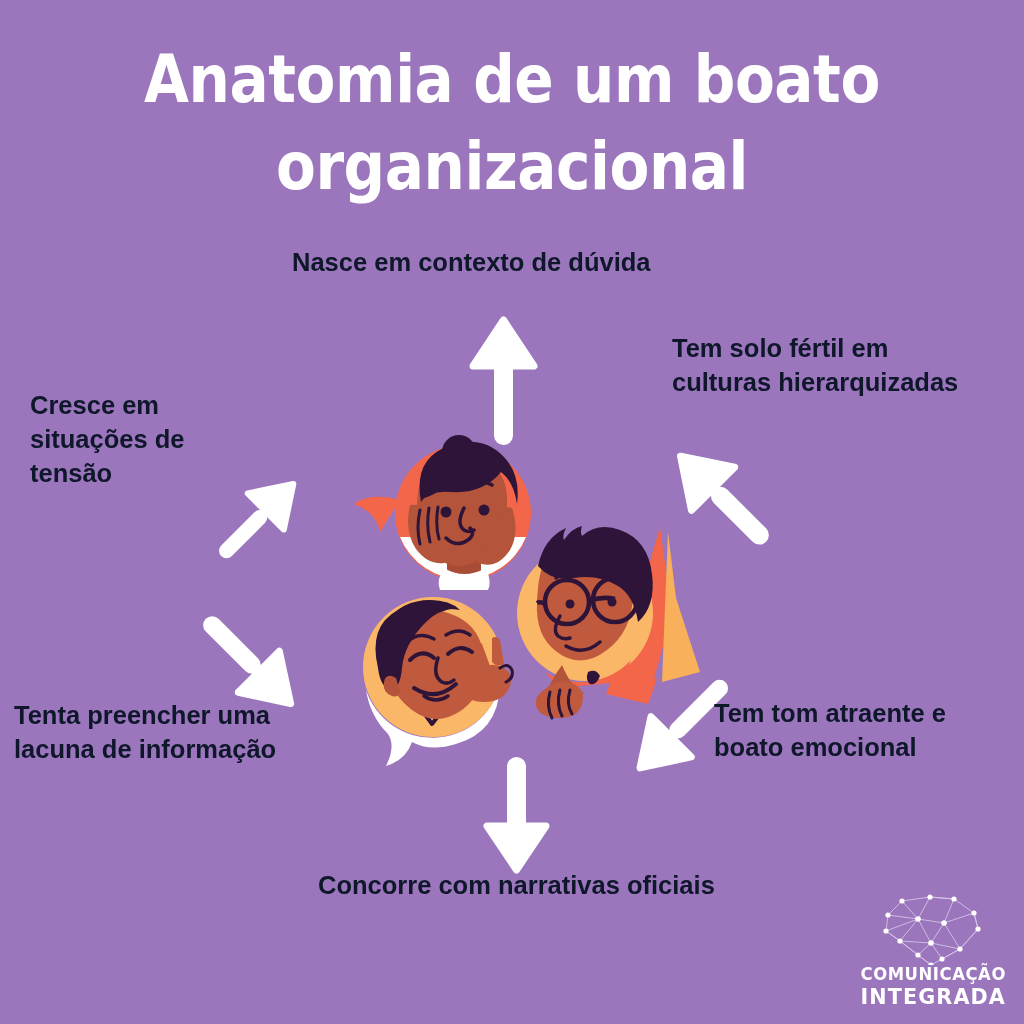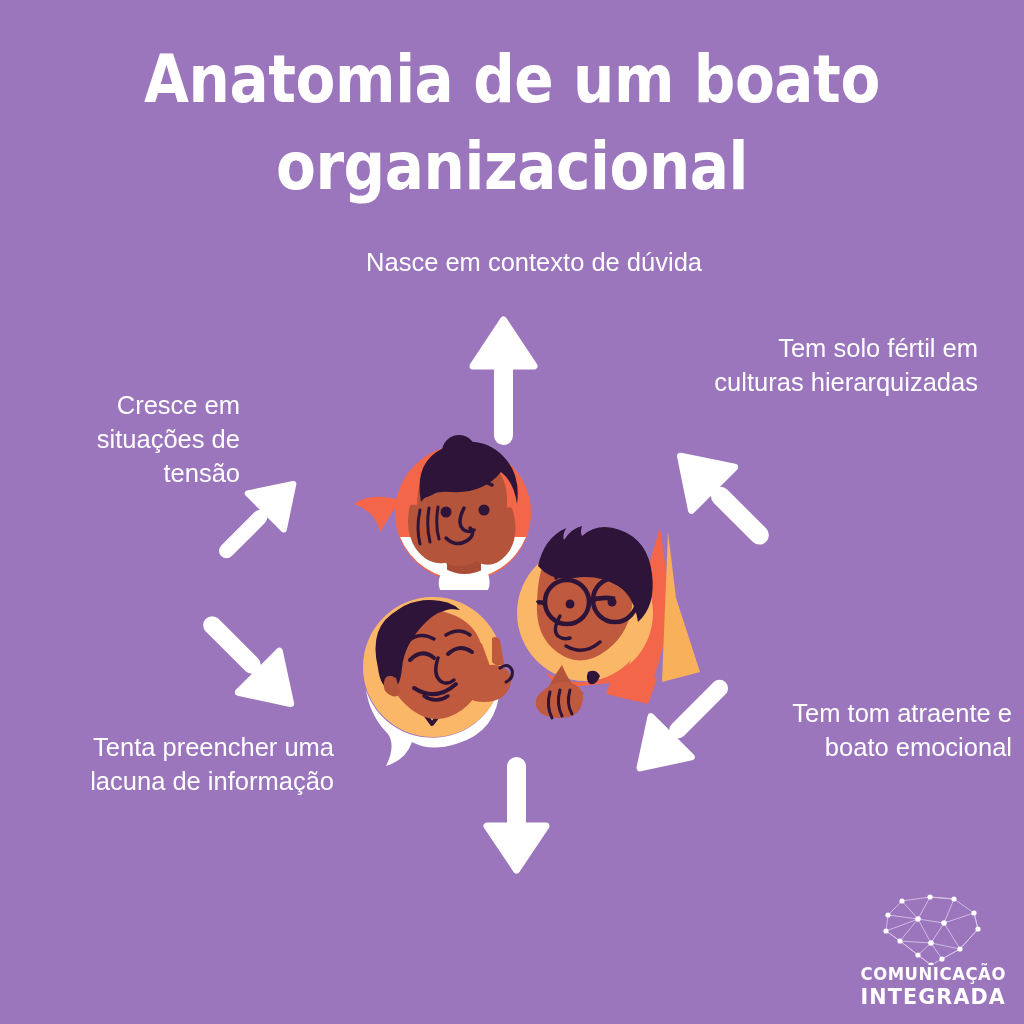--- a/index.html
+++ b/index.html
@@ -31,32 +31,32 @@
     line-height: 1.32;
     letter-spacing: -0.5px;
     transform: scaleX(0.88);
     transform-origin: center top;
   }
   .title-line { display: block; white-space: nowrap; }
 
   
   .label {
     position: absolute;
-    color: #ffffff;
+    color: #0f172a;
     font-family: "Liberation Sans", sans-serif;
-    font-weight: 400;
+    font-weight: 700;
     font-size: 25.5px;
     line-height: 1.34;
-    text-align: right;
+    text-align: left;
     white-space: pre-line;
   }
   .label-top      { top: 245px;  left: 292px; width: 410px; }
   .label-topright { top: 331px;  left: 672px; width: 306px; }
   .label-left     { top: 388px;  left: 30px;  width: 210px; }
-  .label-bottomleft { top: 730px; left: 14px; width: 320px; }
+  .label-bottomleft { top: 698px; left: 14px; width: 320px; }
   .label-bottomright{ top: 696px; left: 714px; width: 298px; }
   .label-bottom   { top: 868px;  left: 318px; width: 440px; }
 
   
   .art-layer {
     position: absolute;
     inset: 0;
     width: 1024px;
     height: 1024px;
   }
@@ -239,20 +239,21 @@
   <div class="label label-top">Nasce em contexto de dúvida</div>
   <div class="label label-left">Cresce em
 situações de
 tensão</div>
   <div class="label label-topright">Tem solo fértil em
 culturas hierarquizadas</div>
   <div class="label label-bottomleft">Tenta preencher uma
 lacuna de informação</div>
   <div class="label label-bottomright">Tem tom atraente e
 boato emocional</div>
+  <div class="label label-bottom">Concorre com narrativas oficiais</div>
 
   <div class="logo">
     <svg class="logo-mark" viewBox="0 0 150 72">
       <g stroke="#e8dcf2" stroke-width="0.8" fill="none" opacity="0.85">
         <path d="M32 22 L46 8 L74 4 L98 6 L118 20 L122 36 L104 56 L86 66 L75 72 L62 62 L44 48 L30 38 Z"></path>
         <path d="M46 8 L62 26 L74 4"></path>
         <path d="M32 22 L62 26 L30 38"></path>
         <path d="M62 26 L44 48 L75 72"></path>
         <path d="M62 26 L88 30 L98 6"></path>
         <path d="M88 30 L118 20"></path>

